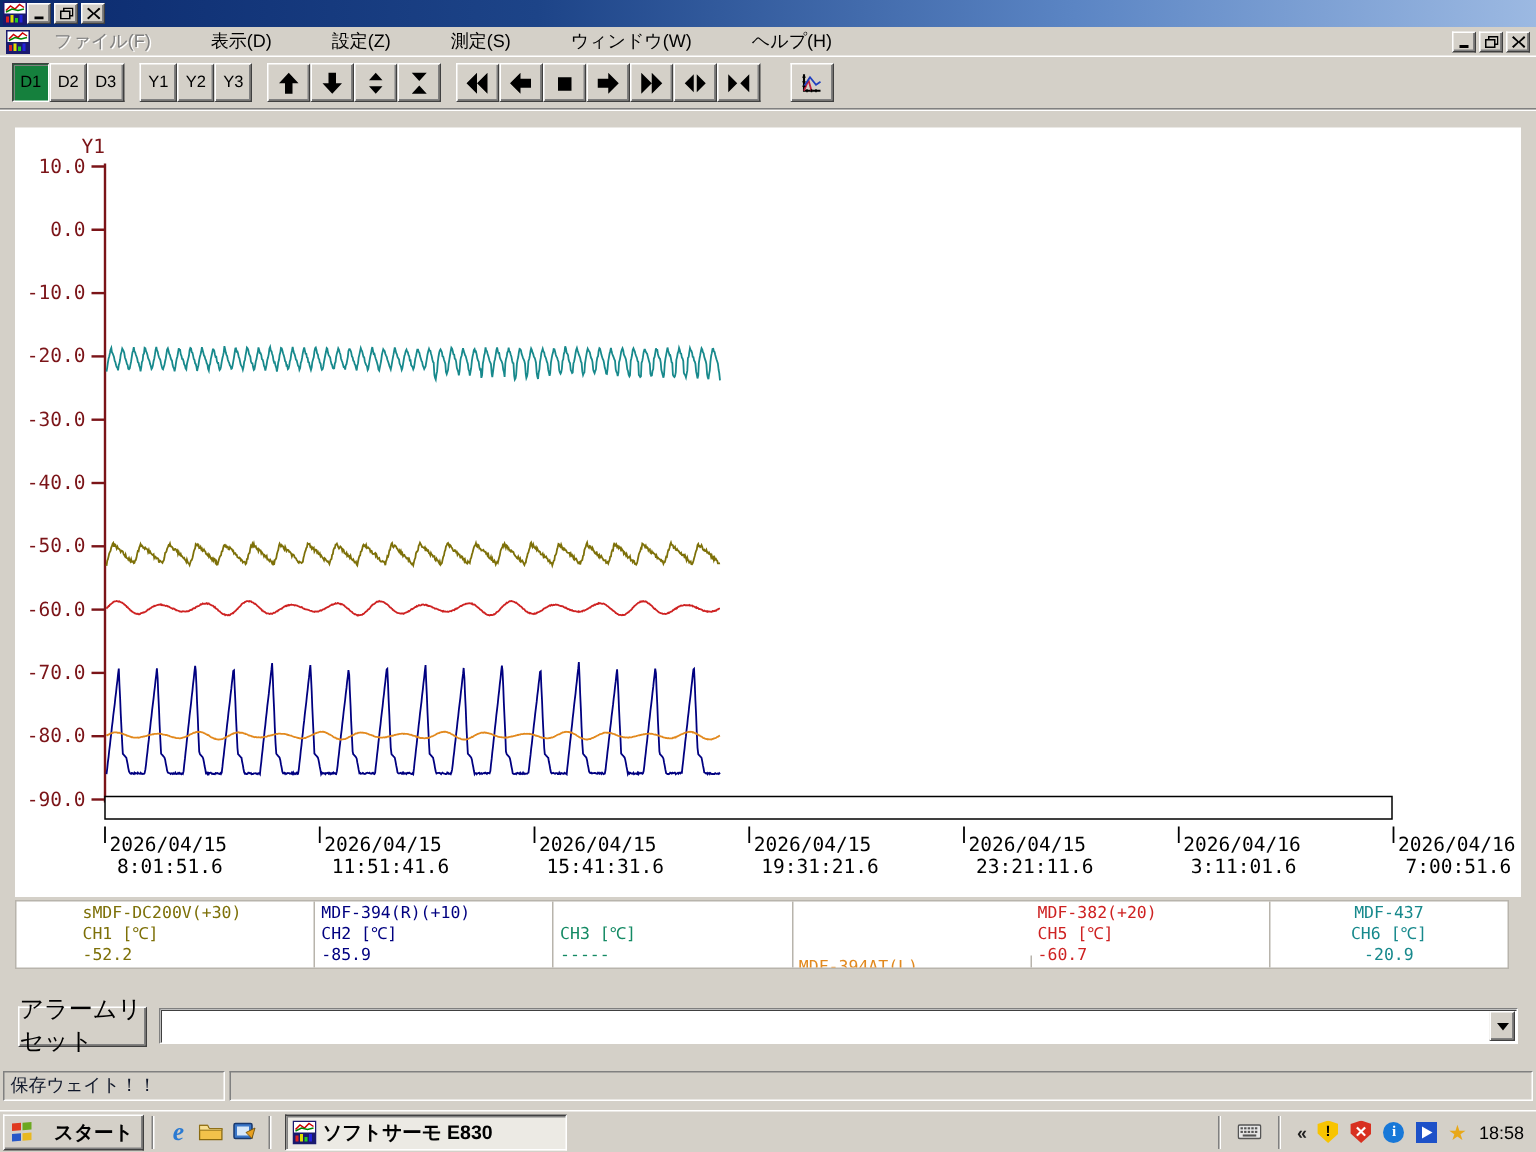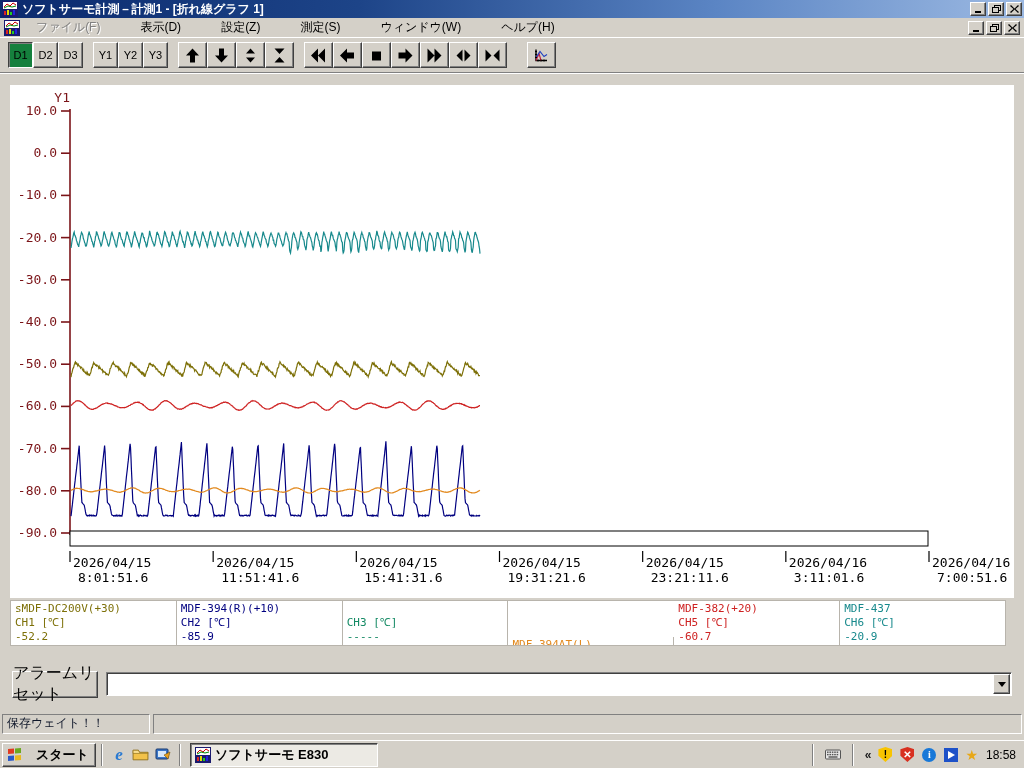--- a/index.html
+++ b/index.html
@@ -39,21 +39,21 @@
   .tbtn { height:26px; min-width:25px; display:flex; align-items:center; justify-content:center;
     font-size:11px; font-family:"Liberation Sans",sans-serif; color:#000; }
   .tbtn svg { width:17px; height:17px; }
   .tgap { width:10px; }
 
   
   .chart-panel { position:absolute; top:85px; left:10px; width:1004px; height:513px; background:#FFFFFF; }
 
   
   .legend { position:absolute; top:600px; left:10px; width:996px; height:46px; display:flex;
-    background:#FFFFFF; border:1px solid #B8B4AC; }
+    background:#FFFFFF; border:1px solid #B8B4AC;padding-left:40px; }
   .lcell { flex:1; border-right:1px solid #B8B4AC; padding:1px 4px; overflow:hidden;
     font-family:"DejaVu Sans Mono","Liberation Mono",monospace; font-size:11px; line-height:14px; white-space:nowrap; }
   .lcell:last-child { border-right:none; }
 
   
   .alarm-row { position:absolute; top:670px; left:12px; width:1000px; height:28px; display:flex; align-items:center; }
   .alarm-btn { width:86px; height:27px; font-size:16px; display:flex; align-items:center; justify-content:center; }
   .combo { flex:1; height:24px; margin-left:8px; display:flex; }
   .combo-field { flex:1; height:24px; font-size:12px; padding:3px 4px; }
   .combo-arrow { width:17px; height:20px; margin:2px 2px 0 -19px; display:flex; align-items:center; justify-content:center; }
@@ -98,21 +98,20 @@
     <span class="icon-slot" style="width:16px;height:16px;"><svg viewBox="0 0 16 16">
     <rect width="16" height="16" fill="#1A1A6E"></rect>
     <rect x="1" y="1" width="14" height="7" fill="#FFFFFF"></rect>
     <polyline points="2,6 5,3 8,5 11,2 14,4" stroke="#CC0000" fill="none" stroke-width="1"></polyline>
     <polyline points="2,7 6,5 10,6 14,5" stroke="#008800" fill="none" stroke-width="1"></polyline>
     <rect x="2" y="10" width="2" height="4" fill="#DD2222"></rect>
     <rect x="5" y="9" width="2" height="5" fill="#DDDD00"></rect>
     <rect x="8" y="11" width="2" height="3" fill="#22CC22"></rect>
     <rect x="11" y="9" width="2" height="5" fill="#2222DD"></rect>
   </svg></span>
-    <span class="title">ソフトサーモ計測－計測1 - [折れ線グラフ 1]</span>
     <div class="winbtns">
       <div class="winbtn raised">
         <svg viewBox="0 0 9 8">
             <rect x="1" y="6" width="6" height="2" fill="#000"></rect>
           </svg>
       </div>
       <div class="winbtn raised">
         <svg viewBox="0 0 9 8">
             <rect x="2.5" y="0.5" width="6" height="5" fill="none" stroke="#000"></rect>
             <rect x="0.5" y="2.5" width="6" height="5" fill="#D4D0C8" stroke="#000"></rect>
@@ -317,21 +316,21 @@
       <div class="lcell" style="color: rgb(226, 137, 30); margin-top: 36px;">
         <div>MDF-394AT(L)</div>
         <div>CH4 [℃]</div>
         <div>-80.5</div>
       </div>
       <div class="lcell" style="color: rgb(206, 34, 34);">
         <div>MDF-382(+20)</div>
         <div>CH5 [℃]</div>
         <div>-60.7</div>
       </div>
-      <div class="lcell" style="color: rgb(23, 137, 140);">
+      <div class="lcell" style="color: rgb(23, 137, 140); text-align: center;">
         <div>MDF-437</div>
         <div>CH6 [℃]</div>
         <div>-20.9</div>
       </div>
     </div>
 
   <div class="alarm-row">
     <div class="alarm-btn raised">アラームリセット</div>
     <div class="combo">
       <div class="combo-field field"></div>

